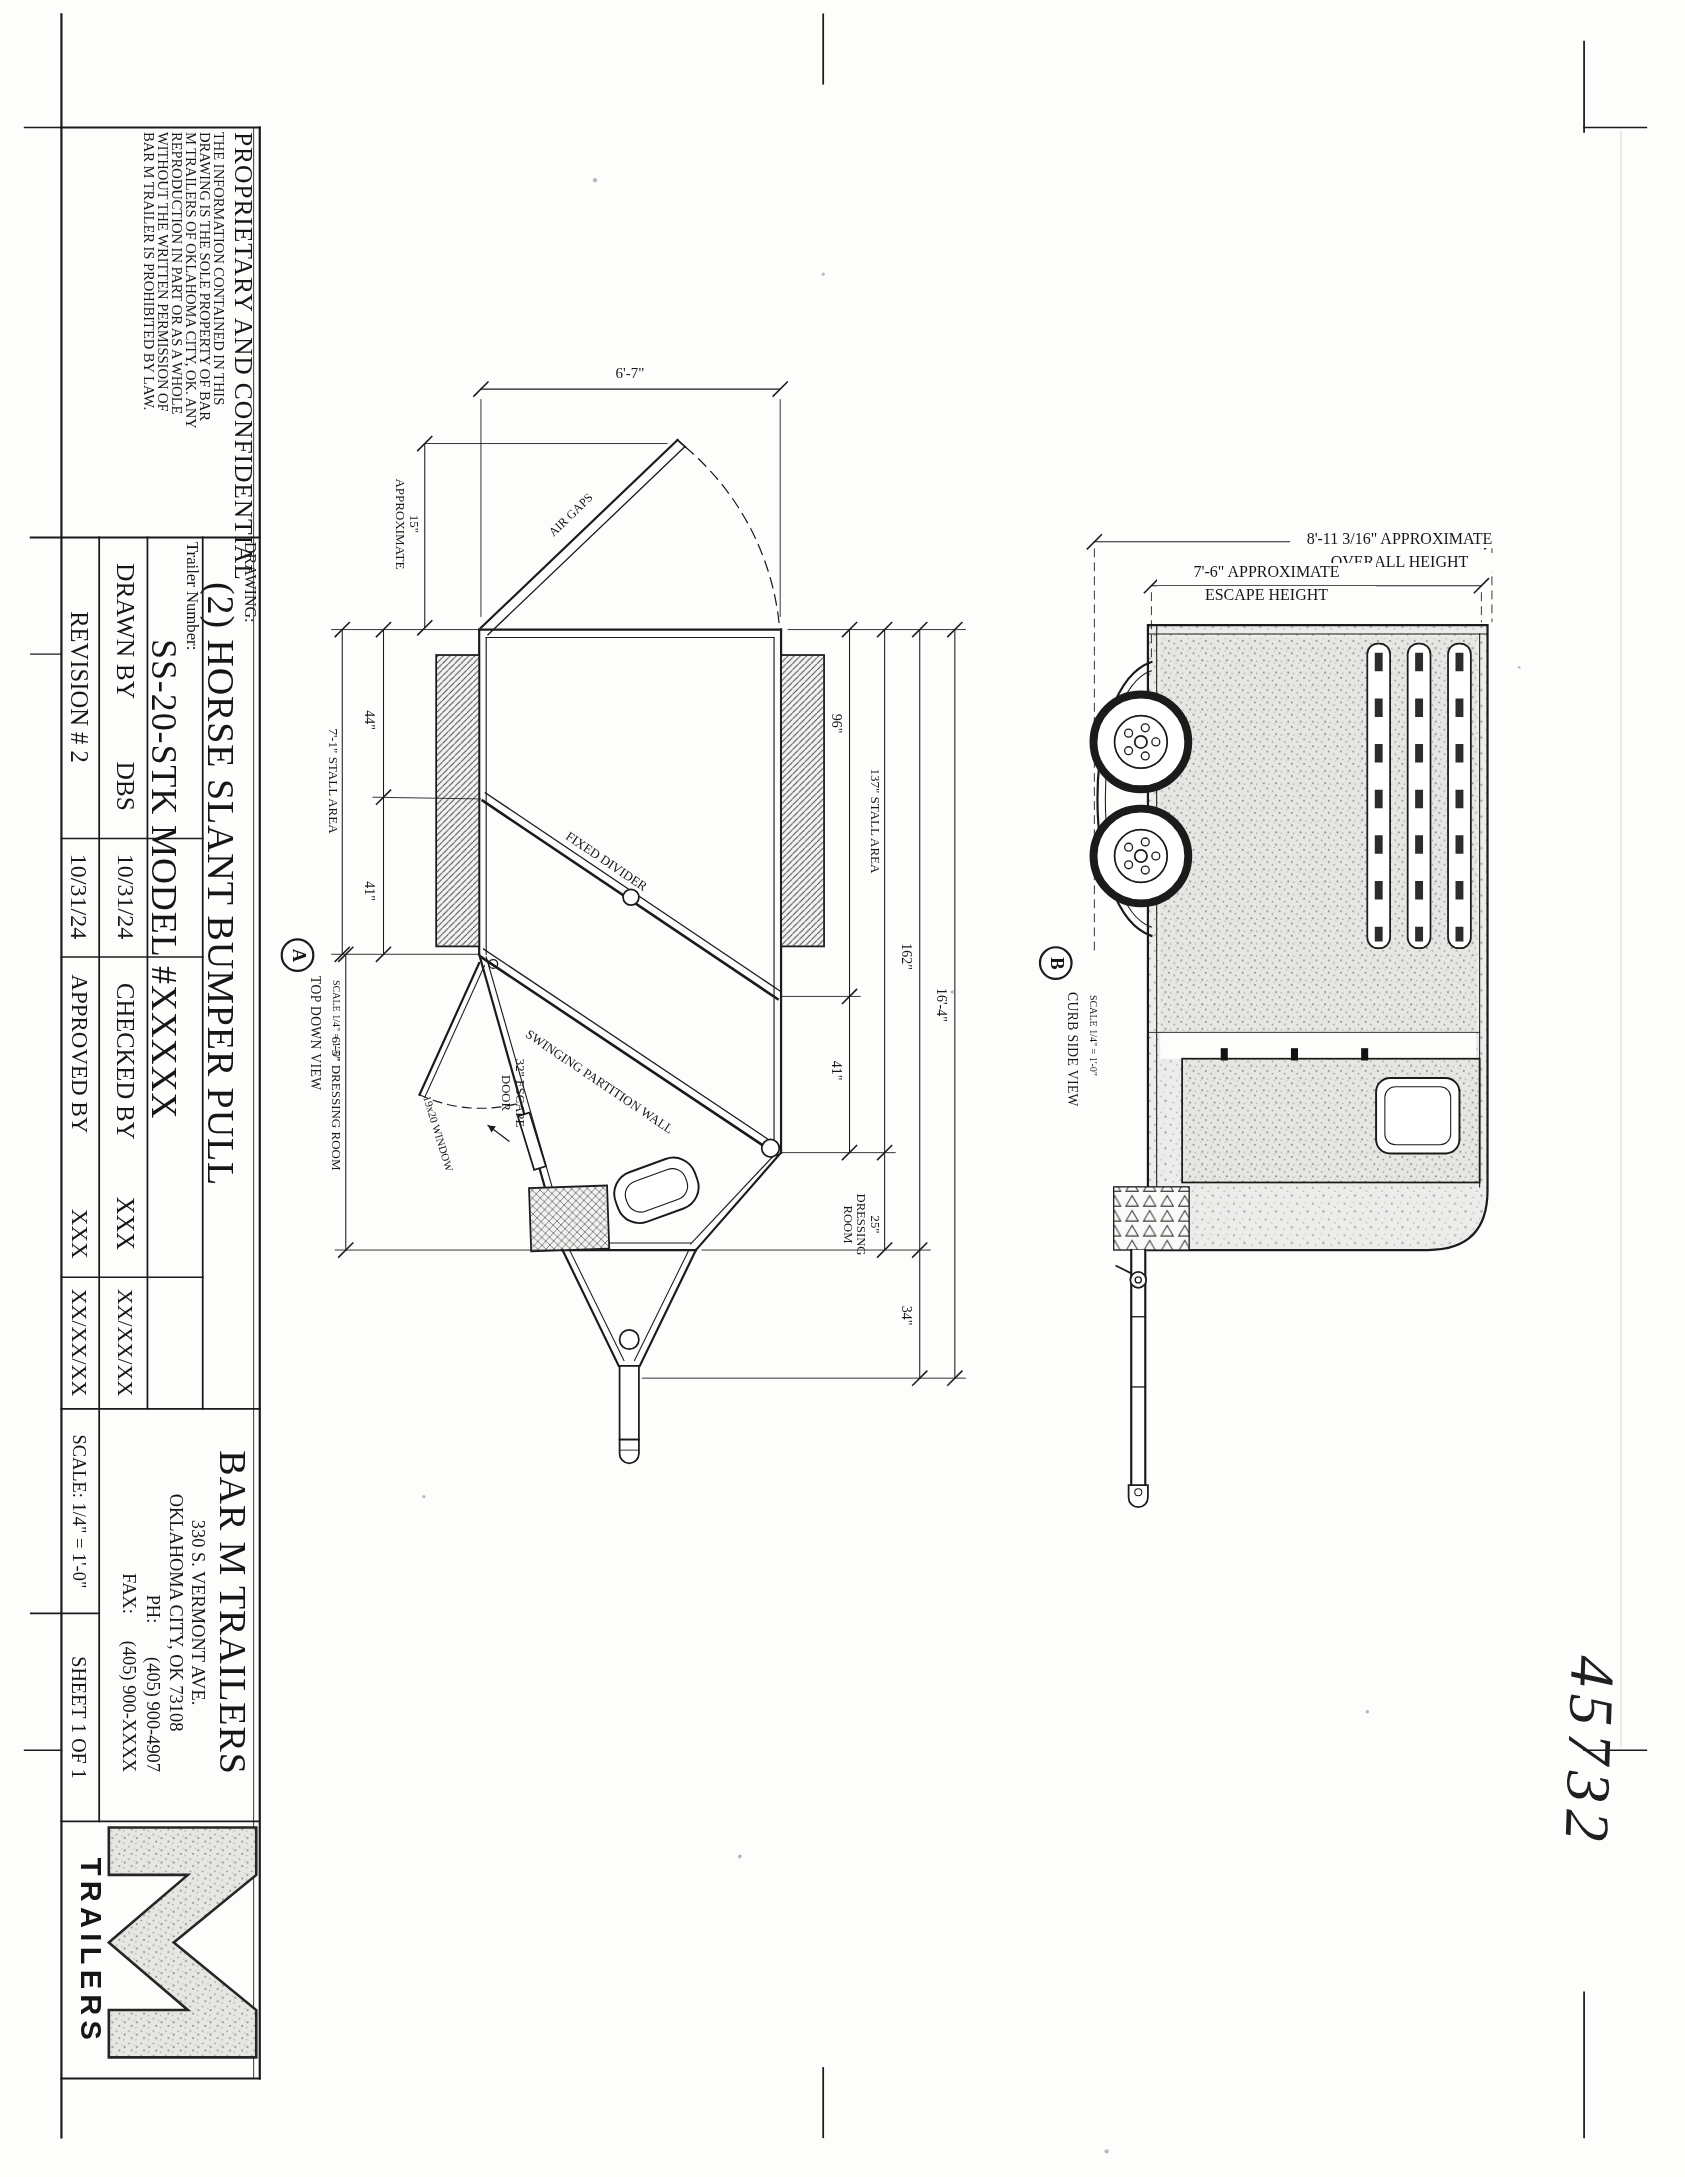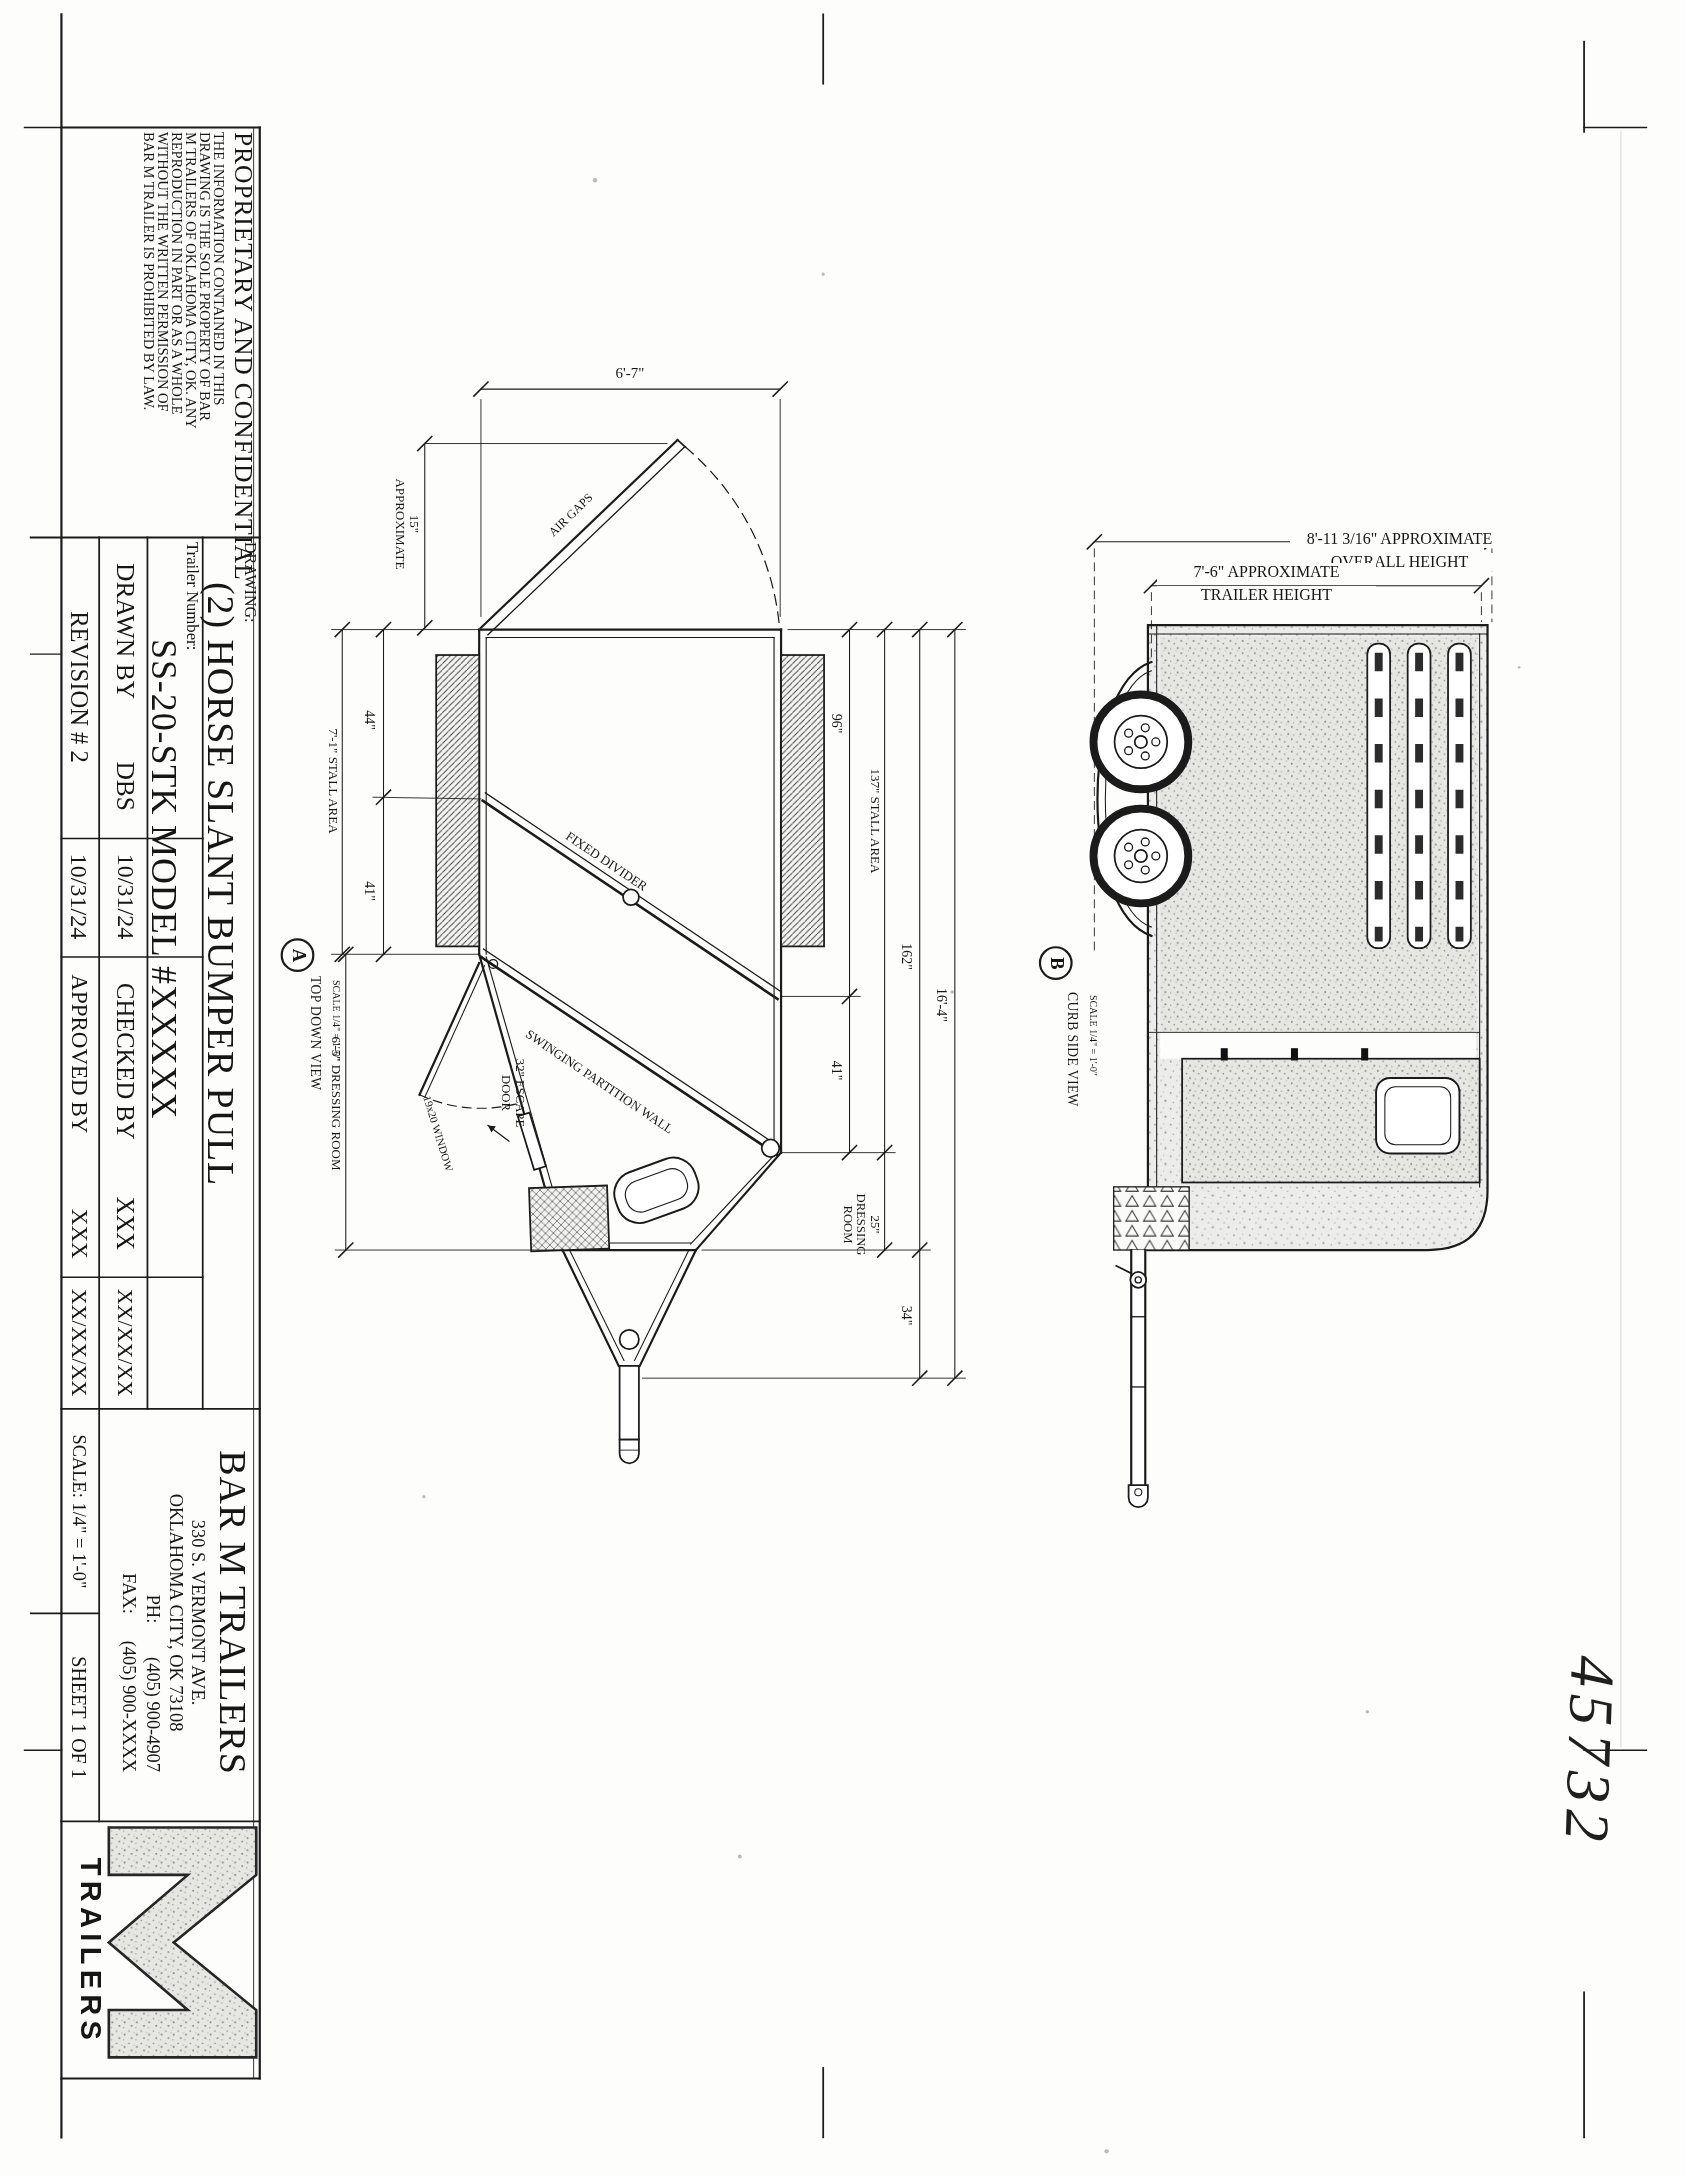--- a/index.html
+++ b/index.html
@@ -373,19 +373,19 @@
 <div class="dlbl" style="left:427px;top:1090px;transform:rotate(73deg);font-size:11px;">19x20 WINDOW</div>
 
 <div style="position:absolute;left:1046px;top:953px;width:21px;height:21px;text-align:center;
      line-height:21px;font-size:18.4px;font-weight:bold;transform:rotate(90deg);">B</div>
 <div class="vtx" style="left:1080px;top:992px;width:149px;height:16px;font-size:13.6px;letter-spacing:0.4px;">CURB SIDE VIEW</div>
 <div class="vtx" style="left:1099px;top:995px;width:132px;height:12.3px;font-size:10px;">SCALE 1/4" = 1'-0"</div>
 
 <div class="hlbl" style="left:1290px;top:530px;width:219px;font-size:16px;">8'-11 3/16" APPROXIMATE</div>
 <div class="hlbl" style="left:1290px;top:553px;width:219px;font-size:16px;">OVERALL HEIGHT</div>
 <div class="hlbl" style="left:1157px;top:563px;width:219px;font-size:16px;">7'-6" APPROXIMATE</div>
-<div class="hlbl" style="left:1157px;top:586px;width:219px;font-size:16px;">TRAILER HEIGHT</div>
+<div class="hlbl" style="left:1157px;top:586px;width:219px;font-size:16px;">ESCAPE HEIGHT</div>
 
 <div class="vtx" style="left:1629px;top:1657px;width:219px;height:68px;transform:rotate(92deg);
      font-size:63px;font-style:italic;letter-spacing:7px;color:#1f1f1f;">45732</div>
 
 </div>
 
 
 </body></html>

